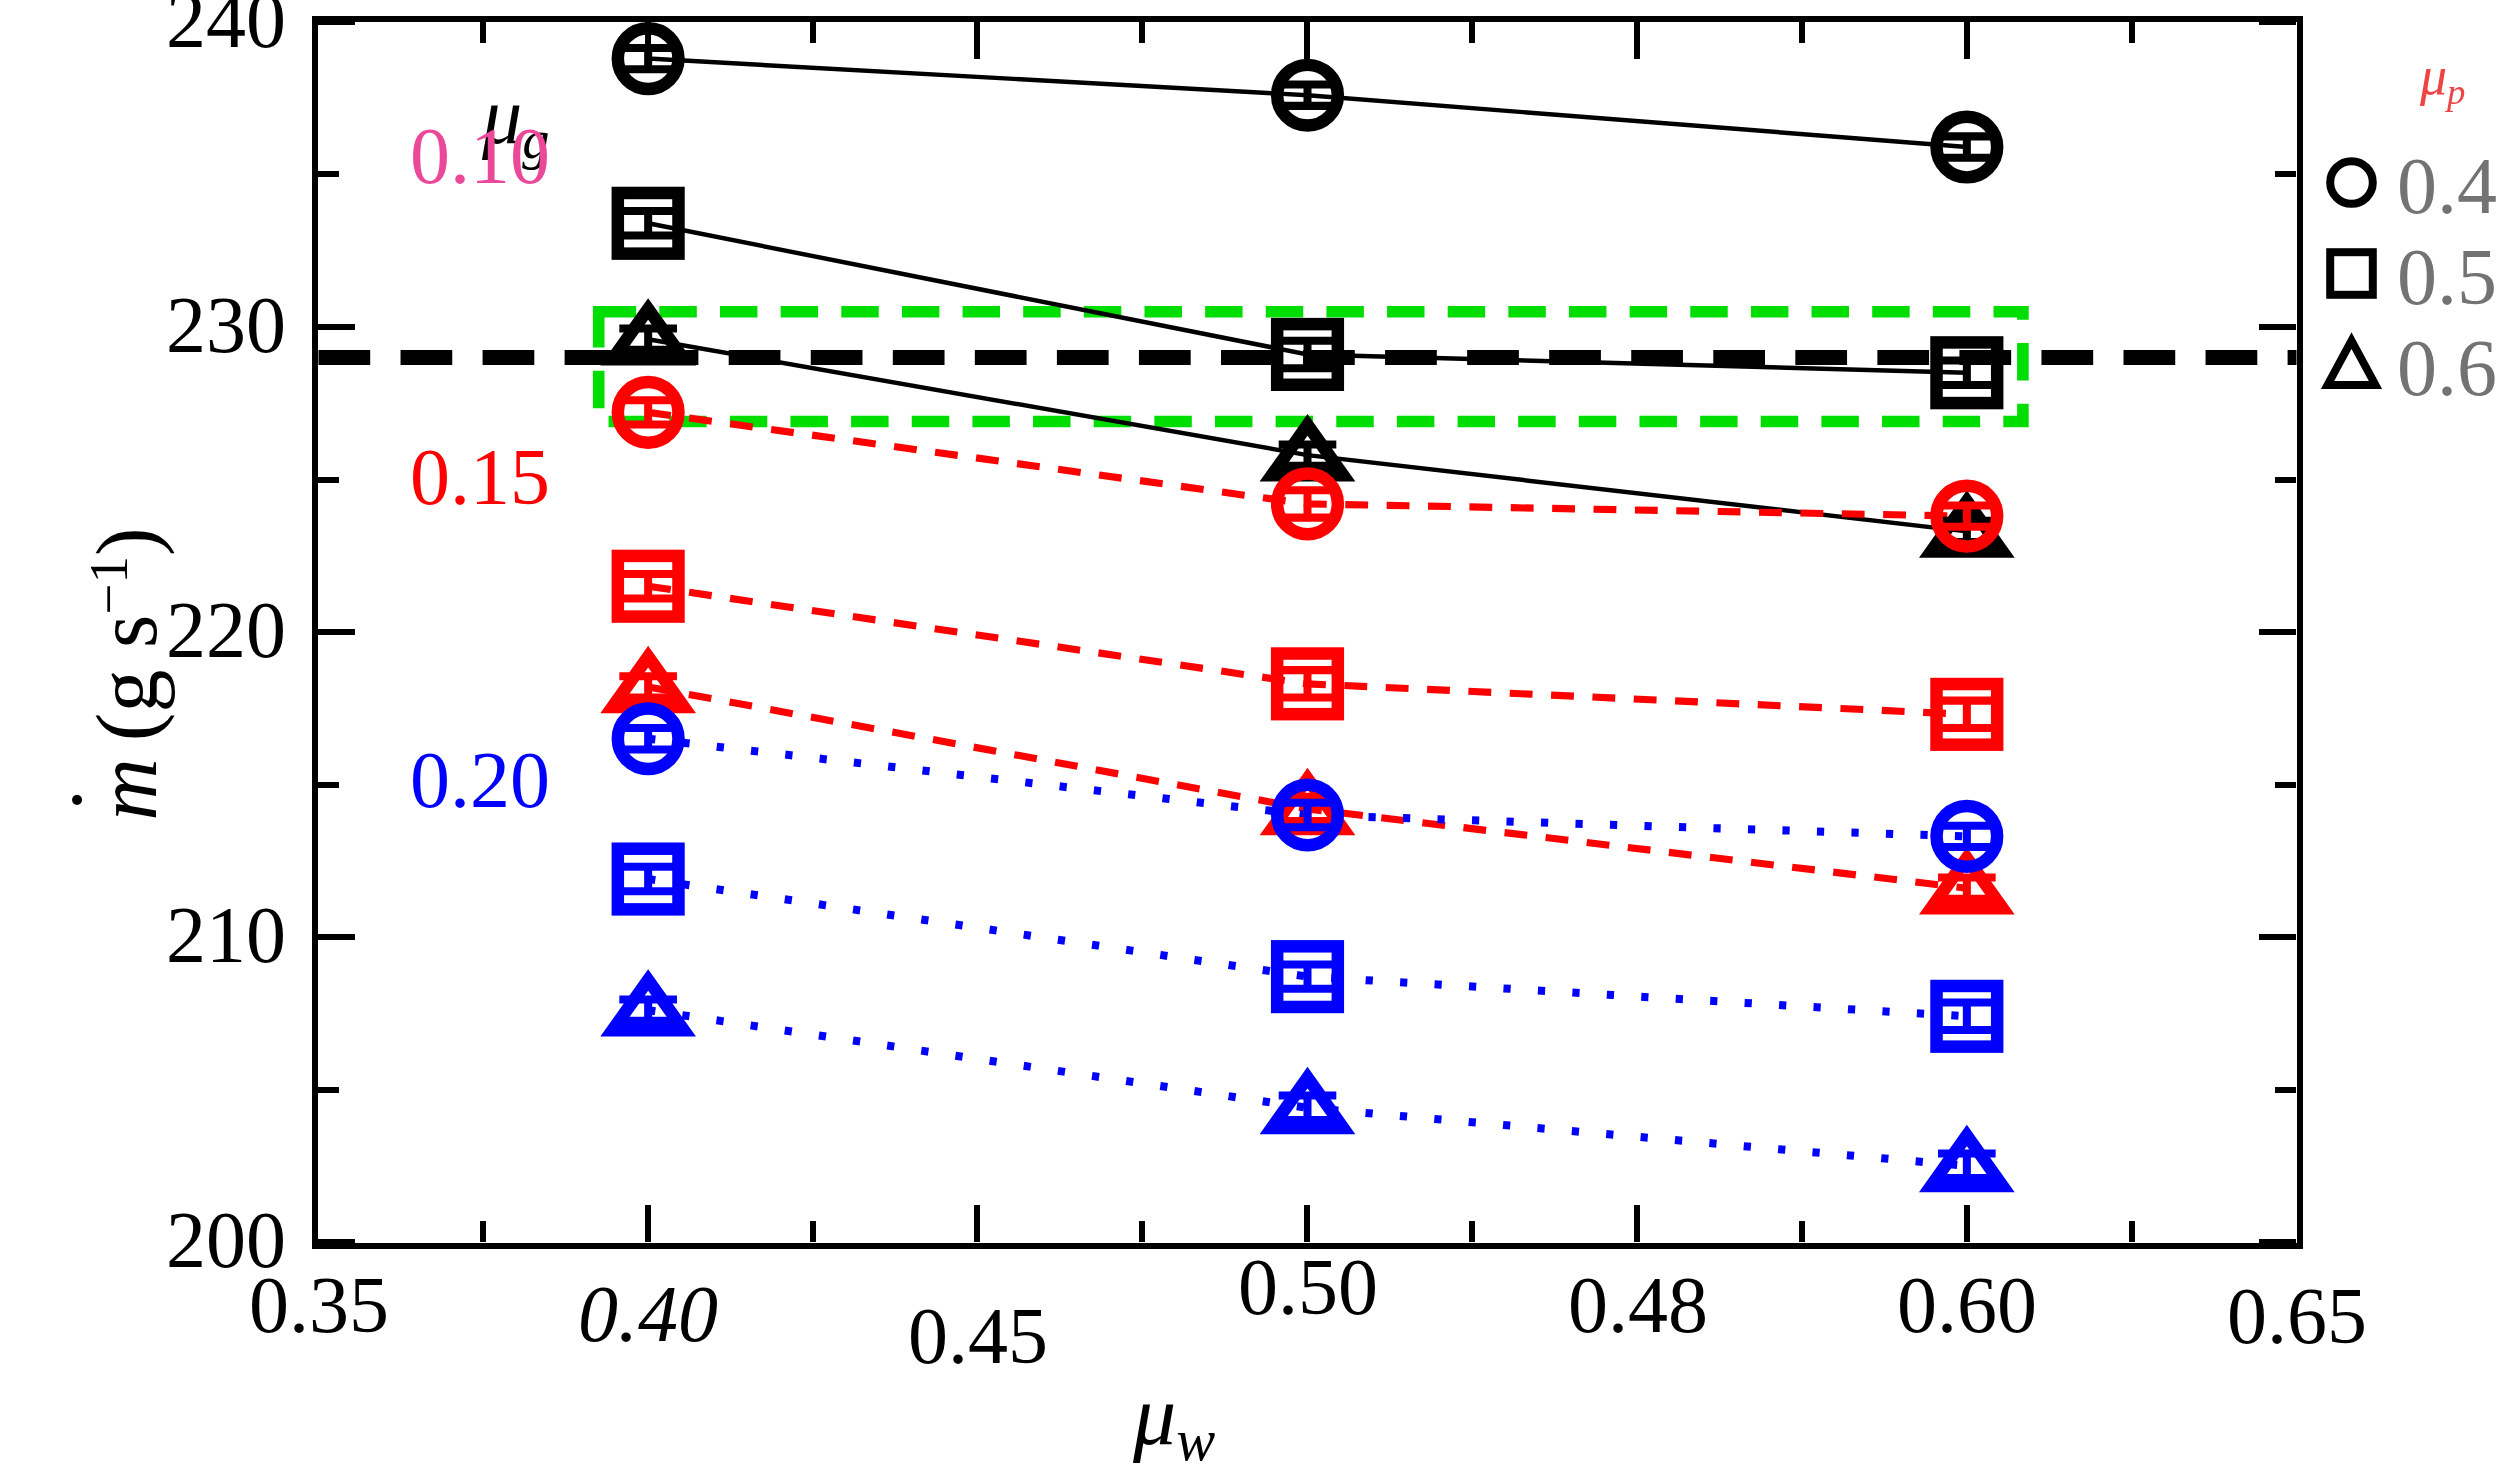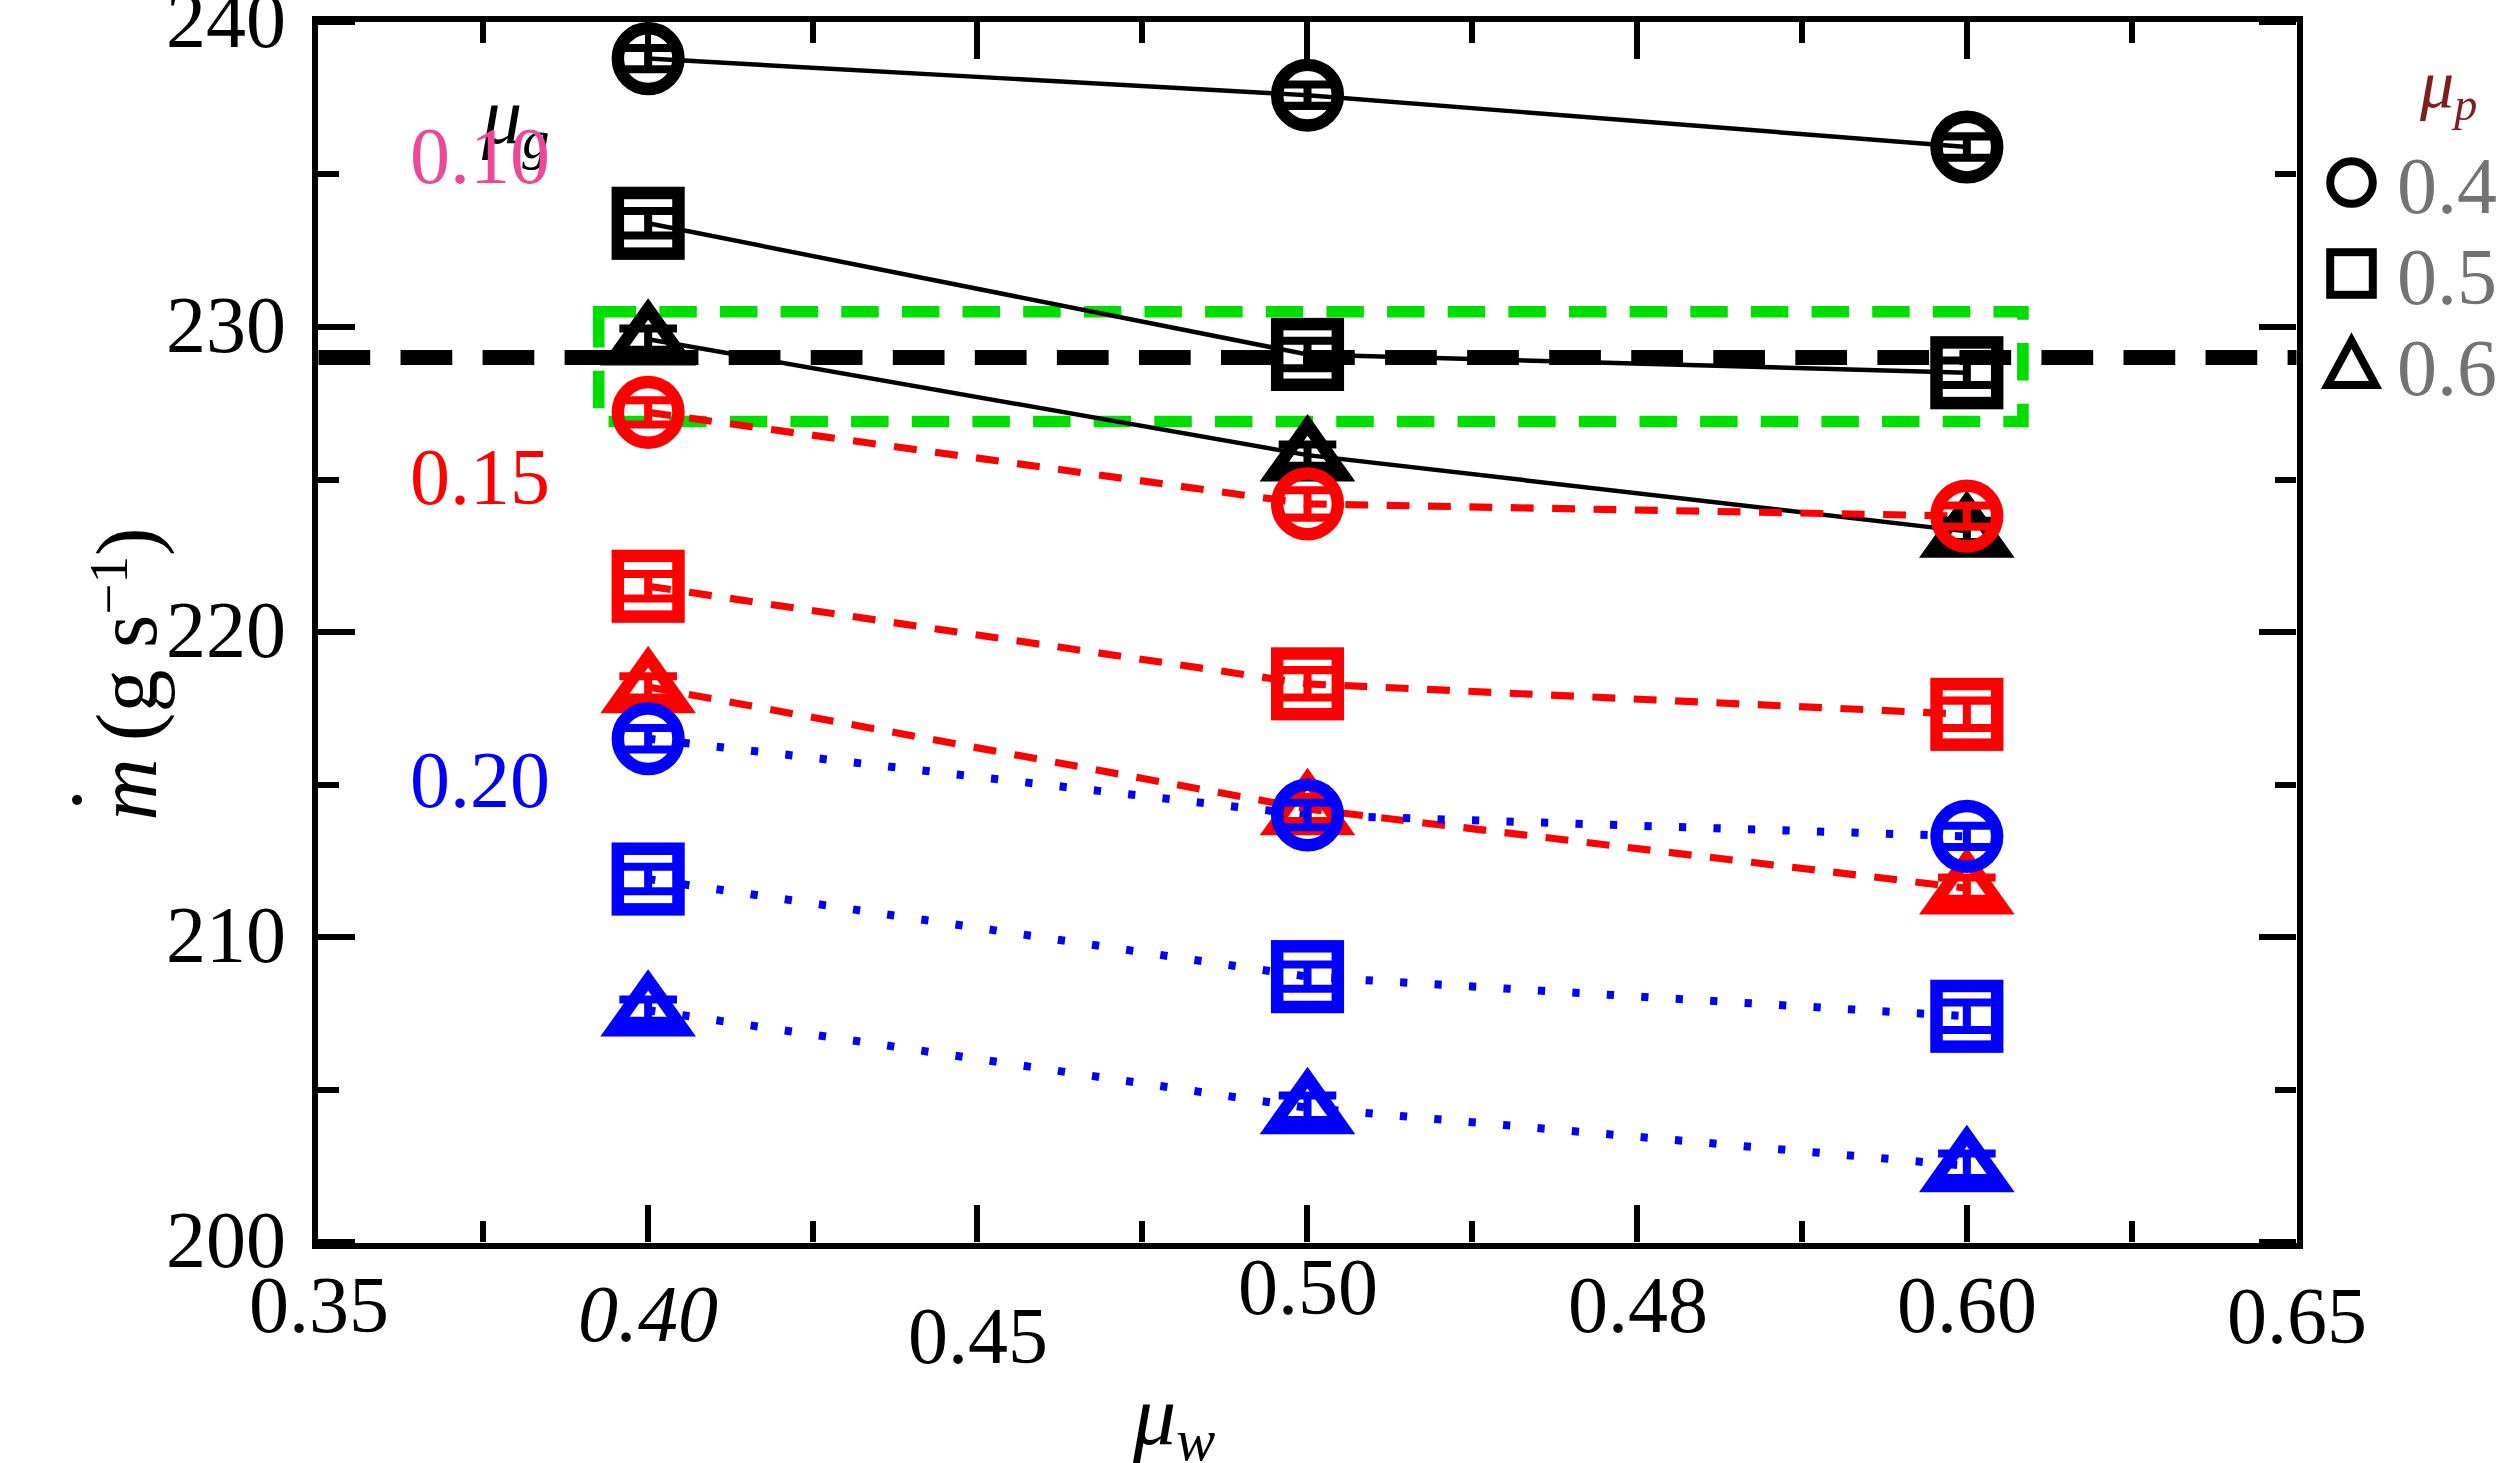--- a/index.html
+++ b/index.html
@@ -93,23 +93,23 @@
     position: absolute;
     left: 2320px;
     top: 45px;
     width: 193px;
     height: 268px;
   }
   #legend-title {
     position: absolute;
     left: 100px;
     top: 0px;
-    font-size: 68px;
-    white-space: nowrap;
-    color: #7f1d1d;
+    font-size: 54px;
+    white-space: nowrap;
+    color: #ef4444;
   }
   .legend-row {
     position: absolute;
     left: 0;
     height: 66px;
   }
   .legend-marker {
     position: absolute;
     left: 3.6px;
     top: 5.4px;

